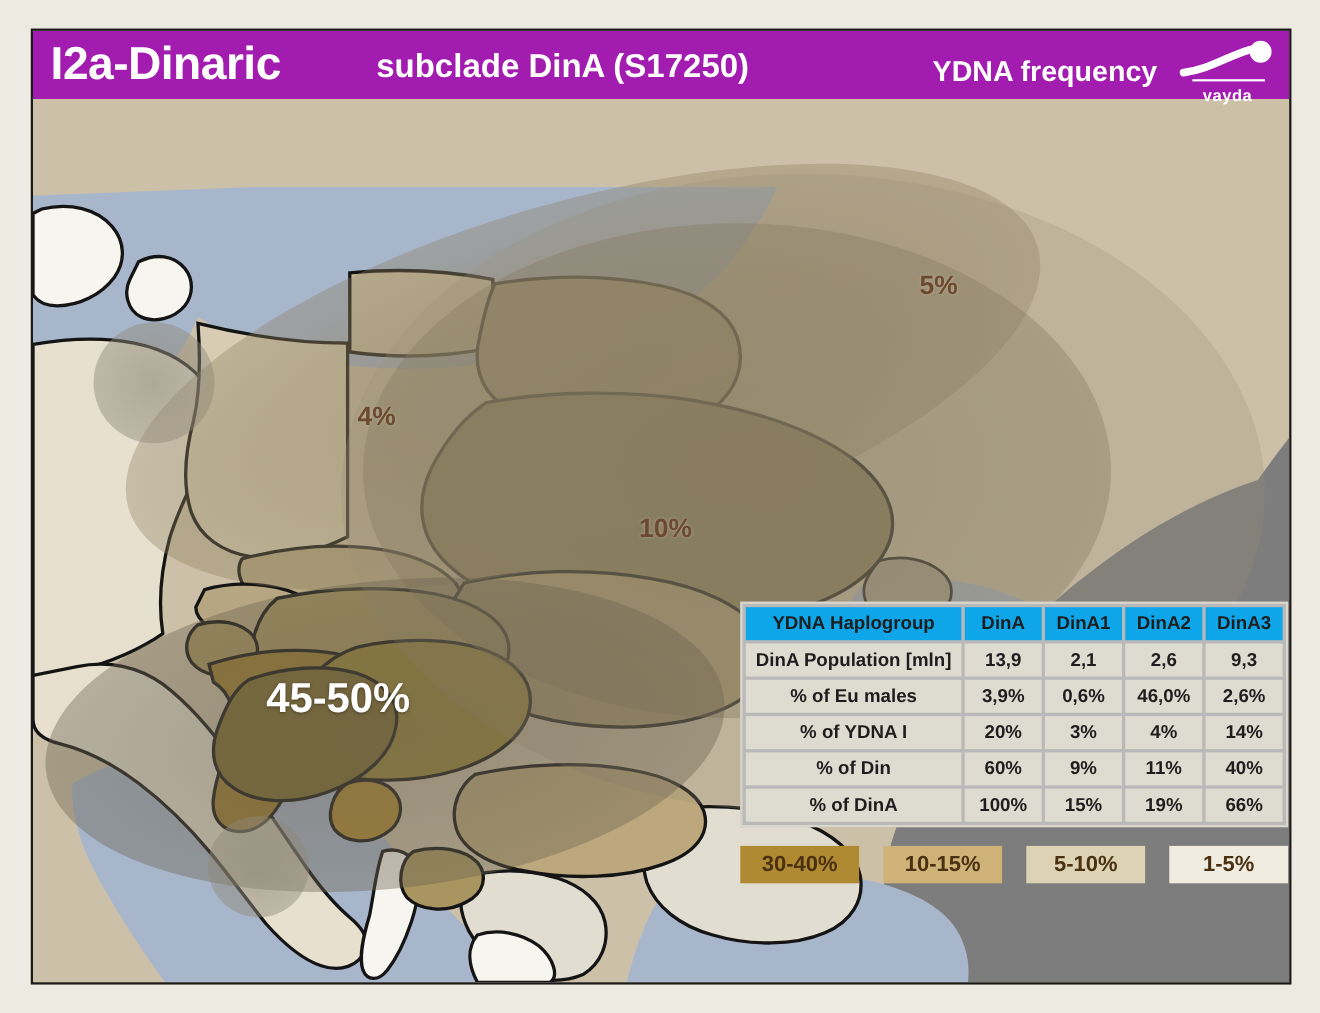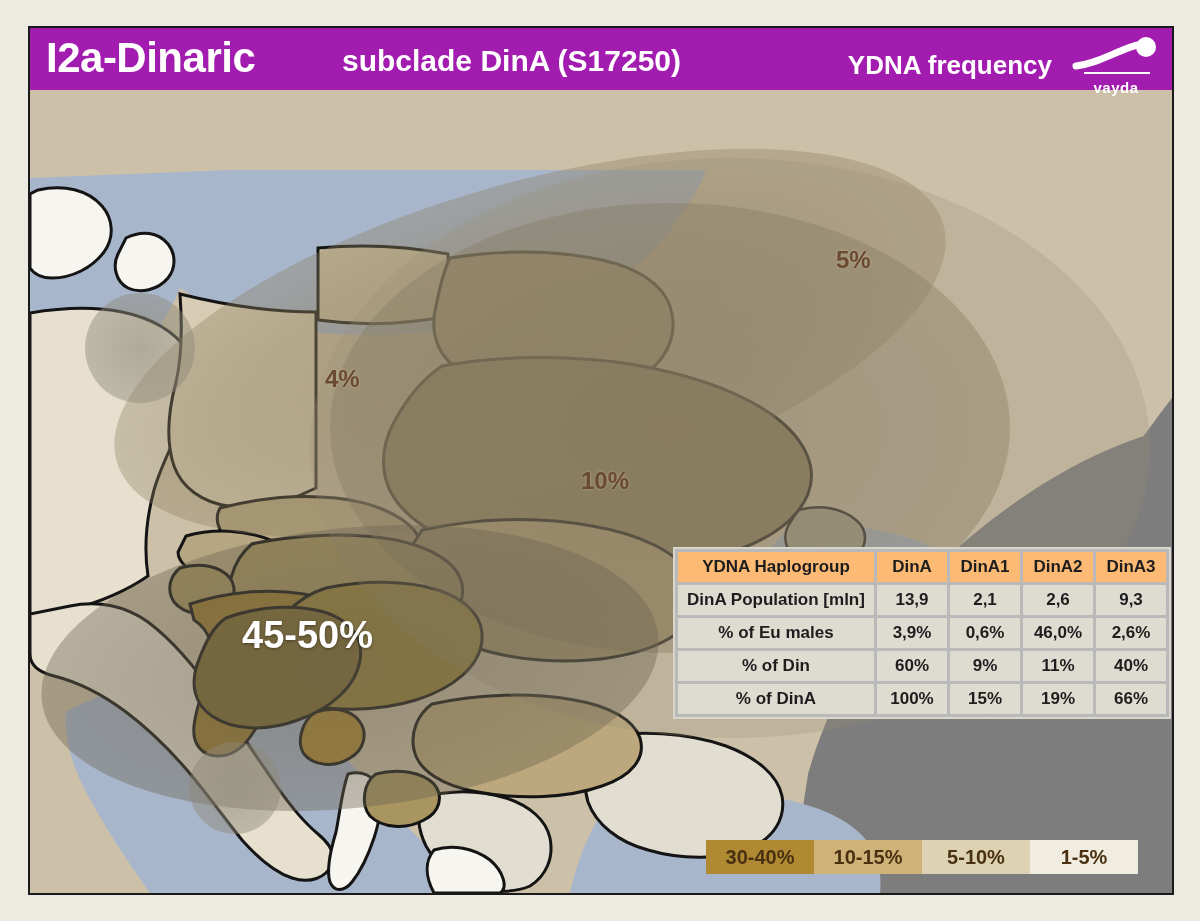--- a/index.html
+++ b/index.html
@@ -71,30 +71,30 @@
     position:absolute;left:643px;top:519px;z-index:50;
     border:2px solid #d9d6cc;
     background:#b9b9b9;
   }
   table.data{border-collapse:separate;border-spacing:3px;}
   table.data th,table.data td{
     font-size:17px;font-weight:bold;color:#1d1d1d;
     padding:5px 8px;text-align:center;white-space:nowrap;
     background:#dedbd0;
   }
-  table.data thead th{background:#fdba74;}
+  table.data thead th{background:#0ea5e9;}
   table.data td.rowlab,table.data th.rowlab{
     min-width:180px;text-align:center;
   }
   table.data th.colh{min-width:54px;margin-left:48px;}
 
   
   .legend{
-    position:absolute;left:643px;top:812px;z-index:50;
-    display:flex;margin-left:33px;
+    position:absolute;left:643px;top:741px;z-index:50;
+    display:flex;gap:22px;
   }
   .legend .sw{
     width:108px;height:34px;line-height:34px;text-align:center;
     font-size:20px;font-weight:bold;color:#4a3112;
   }
 </style>
 </head>
 <body>
 
 <div id="page">
@@ -266,20 +266,27 @@
             <td>9,3</td>
           </tr>
           <tr>
             <td class="rowlab">%  of Eu males</td>
             <td>3,9%</td>
             <td>0,6%</td>
             <td>46,0%</td>
             <td>2,6%</td>
           </tr>
           <tr>
+            <td class="rowlab">% of YDNA I</td>
+            <td>20%</td>
+            <td>3%</td>
+            <td>4%</td>
+            <td>14%</td>
+          </tr>
+          <tr>
             <td class="rowlab">% of Din</td>
             <td>60%</td>
             <td>9%</td>
             <td>11%</td>
             <td>40%</td>
           </tr>
           <tr>
             <td class="rowlab">% of DinA</td>
             <td>100%</td>
             <td>15%</td>

